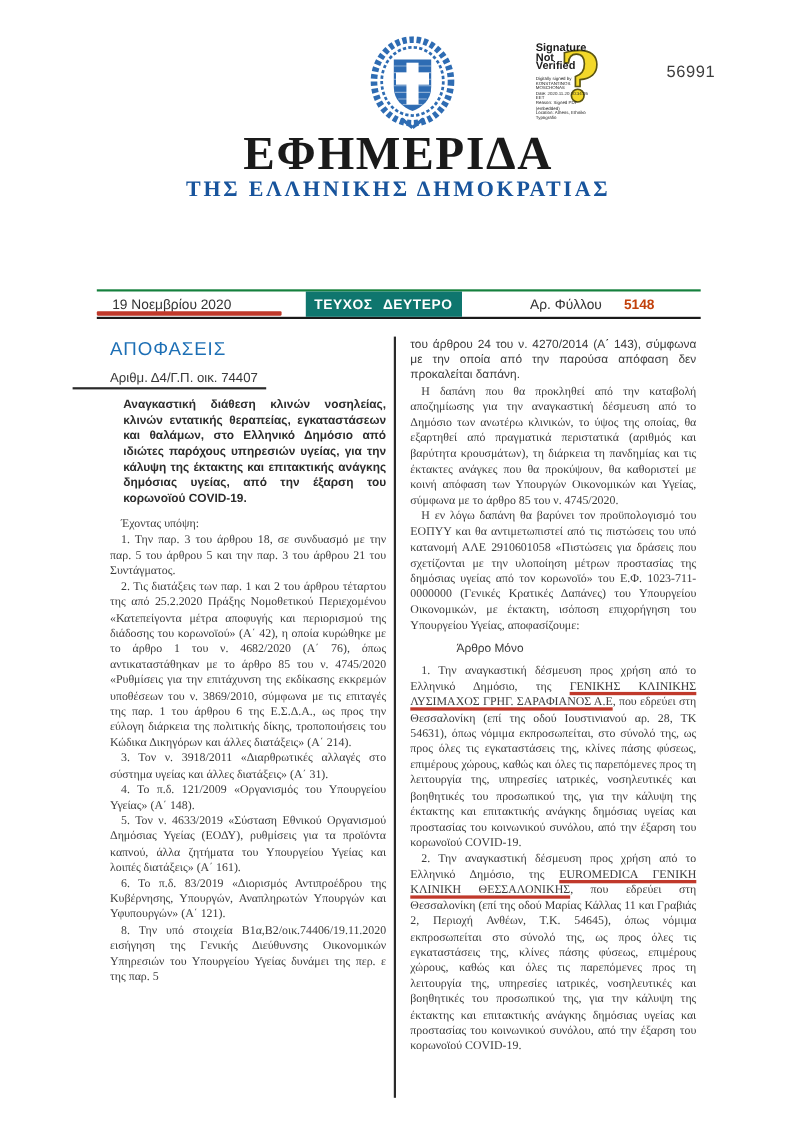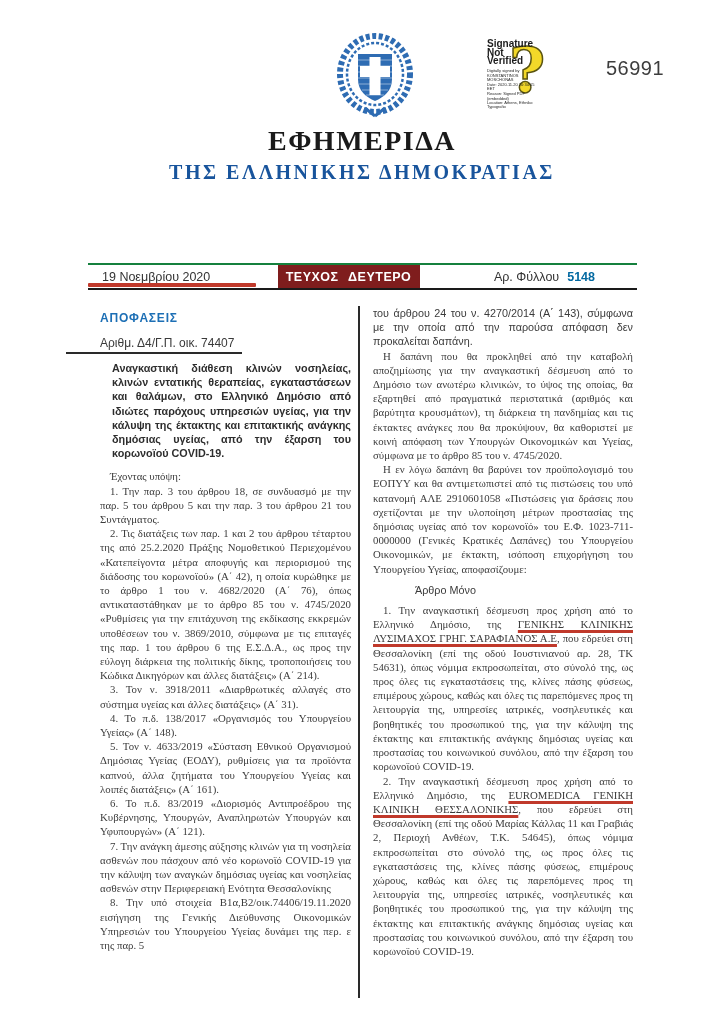--- a/index.html
+++ b/index.html
@@ -16,58 +16,58 @@
     position:absolute; left:22px; top:-6px; z-index:1;
     font-family:"DejaVu Serif", serif; font-weight:bold; font-size:62px;
     color:#f3d829; -webkit-text-stroke:1.5px #5a5412; text-stroke:1.5px #5a5412;
   }
   .stamp-title { position:relative; z-index:2; font-size:10px; line-height:8.5px; font-weight:bold; color:#1c1c1c; width:55px; }
   .stamp-details {
     position:relative; z-index:2; margin-top:3px; width:220%;
     font-size:8.6px; line-height:9.6px; color:#1f1f1f;
     transform:scale(0.47); transform-origin:0 0;
   }
-  .page-number { position:absolute; left:606px; top:57px; font-size:20px; color:#3d3d3d; letter-spacing:0.5px; }
+  .page-number { position:absolute; left:606px; top:57px; font-size:15px; color:#3d3d3d; letter-spacing:0.5px; }
 
   .masthead { position:absolute; top:121px; left:0; width:724px; text-align:center; }
   .masthead-title {
     font-family:"Liberation Serif", serif; font-weight:bold; color:#1a1a1a;
-    font-size:28px; line-height:40px; letter-spacing:1.5px;
+    font-size:43px; line-height:40px; letter-spacing:1.5px;
   }
   .masthead-sub {
     font-family:"Liberation Serif", serif; font-weight:bold;
     color:#18549c; font-size:20px; letter-spacing:2.5px;
   }
 
   
   .info-bar {
     position:absolute; top:263px; left:88px; width:549px; height:27px;
     border-top:2px solid #15803d; border-bottom:2px solid #1a1a1a;
     display:flex; align-items:stretch; box-sizing:border-box; font-size:12.5px;
   }
   .ib-date { position:relative; flex:1; display:flex; align-items:center; padding-left:14px; color:#333; }
   .ib-date .red-mark { position:absolute; left:0; bottom:1px; width:168px; height:4px; background:#c0392b; border-radius:1px; }
   .ib-type {
-    width:142px; background:#7f1d1d; color:#ffffff; font-weight:bold;
+    width:142px; background:#0f766e; color:#ffffff; font-weight:bold;
     display:flex; align-items:center; justify-content:center;
     letter-spacing:0.5px; word-spacing:6px; font-size:12.5px;
   }
   .ib-sheet { flex:1; display:flex; align-items:center; justify-content:flex-end; padding-right:42px; color:#333; }
-  .ib-sheet b { margin-left:8px; color:#0369a1; }
+  .ib-sheet b { margin-left:20px; color:#c2410c; }
 
   
   .content {
     position:absolute; top:306px; left:88px; width:549px; min-height:692px;
     display:flex; font-size:10.8px; line-height:14.2px; text-align:justify;
   }
   .col-left  { width:270px; box-sizing:border-box; padding-left:12px; padding-right:7px; }
   .divider   { width:2px; background:#2a2a2a; }
   .col-right { width:277px; box-sizing:border-box; padding-left:13px; padding-right:4px; }
 
-  .decisions-heading { color:#1d6fb5; font-weight:bold; font-size:12px; letter-spacing:0.8px; margin:5px 0 11px; text-align:left; }
+  .decisions-heading { color:#1d6fb5; font-weight:normal; font-size:17px; letter-spacing:0.8px; margin:5px 0 11px; text-align:left; }
   .doc-number { font-size:12px; color:#3a3a3a; margin-bottom:2px; text-align:left; }
   .doc-rule { height:1.5px; background:#2a2a2a; width:176px; margin-left:-34px; margin-bottom:7px; }
   .subject { font-weight:bold; color:#2d2d2d; padding-left:12px; margin:0 0 9px 0; }
   .minister { font-weight:bold; color:#2d2d2d; padding-left:12px; margin:9px 0 7px 0; text-align:left; }
   p.par { margin:0; text-indent:10px;font-family:Liberation Serif, serif; }
   p.par-noindent { margin:0; text-indent:0; }
   .article-heading { margin:7px 0 6px; padding-left:42px; text-align:left; }
   .ru {
     text-decoration-line:underline; text-decoration-color:#c0392b;
     text-decoration-thickness:2.5px; text-underline-offset:2px;
@@ -139,24 +139,23 @@
 
     <div class="col-left">
       <div class="decisions-heading">ΑΠΟΦΑΣΕΙΣ</div>
       <div class="doc-number">Αριθμ. Δ4/Γ.Π. οικ. 74407</div>
       <div class="doc-rule"></div>
       <p class="subject">Αναγκαστική διάθεση κλινών νοσηλείας, κλινών εντατικής θεραπείας, εγκαταστάσεων και θαλάμων, στο Ελληνικό Δημόσιο από ιδιώτες παρόχους υπηρεσιών υγείας, για την κάλυψη της έκτακτης και επιτακτικής ανάγκης δημόσιας υγείας, από την έξαρση του κορωνοϊού COVID-19.</p>
       <p class="par">Έχοντας υπόψη:</p>
       <p class="par">1. Την παρ. 3 του άρθρου 18, σε συνδυασμό με την παρ. 5 του άρθρου 5 και την παρ. 3 του άρθρου 21 του Συντάγματος.</p>
       <p class="par">2. Τις διατάξεις των παρ. 1 και 2 του άρθρου τέταρτου της από 25.2.2020 Πράξης Νομοθετικού Περιεχομένου «Κατεπείγοντα μέτρα αποφυγής και περιορισμού της διάδοσης του κορωνοϊού» (Α΄ 42), η οποία κυρώθηκε με το άρθρο 1 του ν. 4682/2020 (Α΄ 76), όπως αντικαταστάθηκαν με το άρθρο 85 του ν. 4745/2020 «Ρυθμίσεις για την επιτάχυνση της εκδίκασης εκκρεμών υποθέσεων του ν. 3869/2010, σύμφωνα με τις επιταγές της παρ. 1 του άρθρου 6 της Ε.Σ.Δ.Α., ως προς την εύλογη διάρκεια της πολιτικής δίκης, τροποποιήσεις του Κώδικα Δικηγόρων και άλλες διατάξεις» (Α΄ 214).</p>
       <p class="par">3. Τον ν. 3918/2011 «Διαρθρωτικές αλλαγές στο σύστημα υγείας και άλλες διατάξεις» (Α΄ 31).</p>
-      <p class="par">4. Το π.δ. 138/2017 «Οργανισμός του Υπουργείου Υγείας» (Α΄ 148).</p>
+      <p class="par">4. Το π.δ. 121/2009 «Οργανισμός του Υπουργείου Υγείας» (Α΄ 148).</p>
       <p class="par">5. Τον ν. 4633/2019 «Σύσταση Εθνικού Οργανισμού Δημόσιας Υγείας (ΕΟΔΥ), ρυθμίσεις για τα προϊόντα καπνού, άλλα ζητήματα του Υπουργείου Υγείας και λοιπές διατάξεις» (Α΄ 161).</p>
       <p class="par">6. Το π.δ. 83/2019 «Διορισμός Αντιπροέδρου της Κυβέρνησης, Υπουργών, Αναπληρωτών Υπουργών και Υφυπουργών» (Α΄ 121).</p>
-      <p class="par">7. Την ανάγκη άμεσης αύξησης κλινών για τη νοσηλεία ασθενών που πάσχουν από νέο κορωνοϊό COVID-19 για την κάλυψη των αναγκών δημόσιας υγείας και νοσηλείας ασθενών στην Περιφερειακή Ενότητα Θεσσαλονίκης</p>
       <p class="par">8. Την υπό στοιχεία Β1α,Β2/οικ.74406/19.11.2020 εισήγηση της Γενικής Διεύθυνσης Οικονομικών Υπηρεσιών του Υπουργείου Υγείας δυνάμει της περ. ε της παρ. 5</p>
     </div>
 
     <div class="divider"></div>
 
     <div class="col-right">
       <p class="par-noindent">του άρθρου 24 του ν. 4270/2014 (Α΄ 143), σύμφωνα με την οποία από την παρούσα απόφαση δεν προκαλείται δαπάνη.</p>
       <p class="par">Η δαπάνη που θα προκληθεί από την καταβολή αποζημίωσης για την αναγκαστική δέσμευση από το Δημόσιο των ανωτέρω κλινικών, το ύψος της οποίας, θα εξαρτηθεί από πραγματικά περιστατικά (αριθμός και βαρύτητα κρουσμάτων), τη διάρκεια τη πανδημίας και τις έκτακτες ανάγκες που θα προκύψουν, θα καθοριστεί με κοινή απόφαση των Υπουργών Οικονομικών και Υγείας, σύμφωνα με το άρθρο 85 του ν. 4745/2020.</p>
       <p class="par">Η εν λόγω δαπάνη θα βαρύνει τον προϋπολογισμό του ΕΟΠΥΥ και θα αντιμετωπιστεί από τις πιστώσεις του υπό κατανομή ΑΛΕ 2910601058 «Πιστώσεις για δράσεις που σχετίζονται με την υλοποίηση μέτρων προστασίας της δημόσιας υγείας από τον κορωνοϊό» του Ε.Φ. 1023-711-0000000 (Γενικές Κρατικές Δαπάνες) του Υπουργείου Οικονομικών, με έκτακτη, ισόποση επιχορήγηση του Υπουργείου Υγείας, αποφασίζουμε:</p>
       <div class="article-heading">Άρθρο Μόνο</div>

